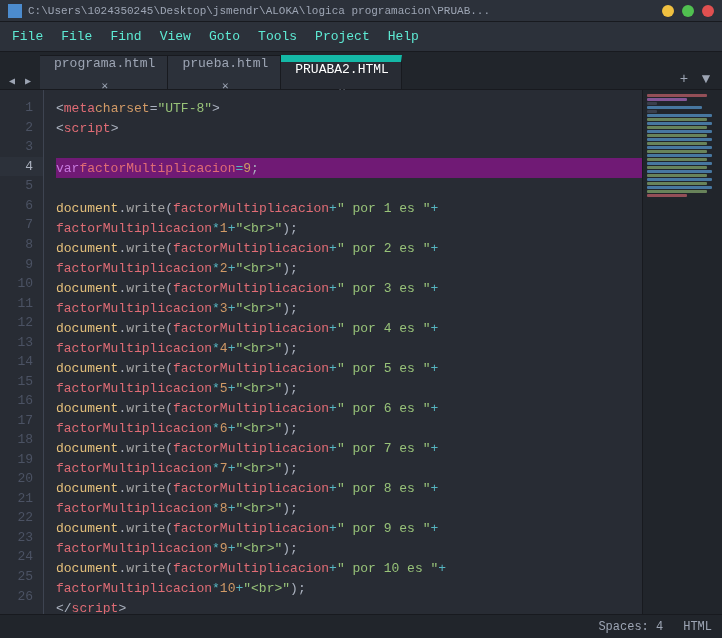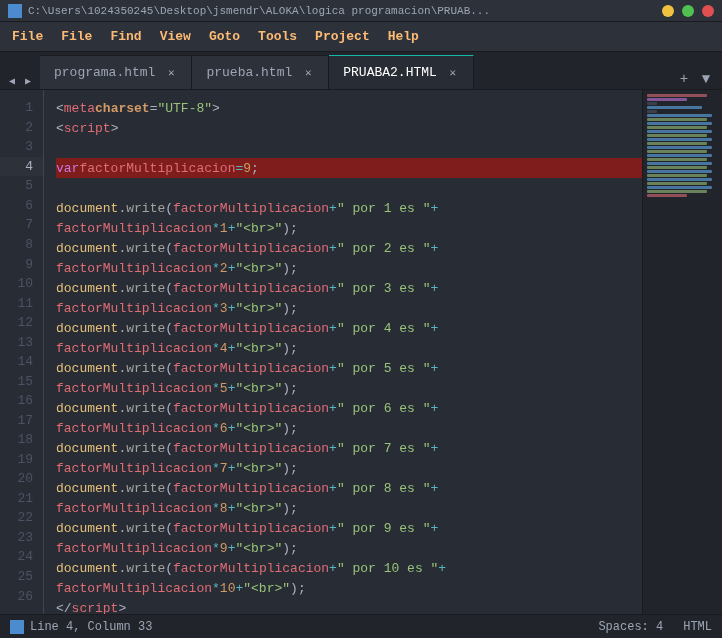--- a/index.html
+++ b/index.html
@@ -50,24 +50,23 @@
       height: 30px;
       display: flex;
       align-items: center;
       padding: 0 4px;
       border-bottom: 1px solid #181a1f;
       gap: 2px;
     }
     .menu-item {
       padding: 4px 8px;
       font-size: 13px;
-      color: #fdba74;
+      color: #5eead4;
       cursor: pointer;
       border-radius: 3px;
-      font-weight: bold;
     }
 
     
     #tab-bar {
       background: #21252b;
       height: 38px;
       display: flex;
       align-items: flex-end;
       border-bottom: 1px solid #181a1f;
       padding-top: 4px;
@@ -94,25 +93,26 @@
       padding: 0 12px 0 14px;
       font-size: 13px;
       background: #2c313a;
       color: #9da5b4;
       border-right: 1px solid #181a1f;
       border-top: 1px solid #181a1f;
       cursor: pointer;
       gap: 8px;
       position: relative;
       top: 0;
+      flex-direction: column;
     }
     .tab.active {
       background: #282c34;
       color: #ffffff;
-      border-top: 1px solid #14b8a6;
+      border-top: 7px solid #14b8a6;
       border-bottom: none;
     }
     .tab-close {
       font-size: 11px;
       color: #9da5b4;
       width: 16px;
       height: 16px;
       display: flex;
       align-items: center;
       justify-content: center;
@@ -179,26 +179,26 @@
     }
     .code-line {
       height: 20px;
       display: flex;
       align-items: center;
       font-size: 13px;
       white-space: pre;
       line-height: 1;
     }
     .code-line.highlighted {
-      background: #7f1d1d;
+      background: #701a75;
     }
 
     
     .tag { color: #e06c75; }
-    .attr { color: #d19a66; font-weight: bold; }
+    .attr { color: #d19a66; }
     .string { color: #98c379; }
     .keyword { color: #c678dd; }
     .variable { color: #e06c75; }
     .method { color: #a3a3a3; }
     .object { color: #e5c07b; }
     .operator { color: #56b6c2; }
     .number { color: #d19a66; }
     .plain { color: #abb2bf; }
 
     
@@ -373,21 +373,17 @@
       <div class="minimap-line" style="width:65px;background:#61afef;"></div>
       <div class="minimap-line" style="width:60px;background:#98c379;"></div>
       <div class="minimap-line" style="width:65px;background:#61afef;"></div>
       <div class="minimap-line" style="width:60px;background:#98c379;"></div>
       <div class="minimap-line" style="width:40px;background:#e06c75;"></div>
     </div>
   </div>
 </div>
 
 <div id="status-bar">
-  <div id="status-left">
-    <div class="status-icon"></div>
-    <span>Line 4, Column 33</span>
-  </div>
   <div id="status-right">
     <span>Spaces: 4</span>
     <span>HTML</span>
   </div>
 </div>
 
 </body></html>

